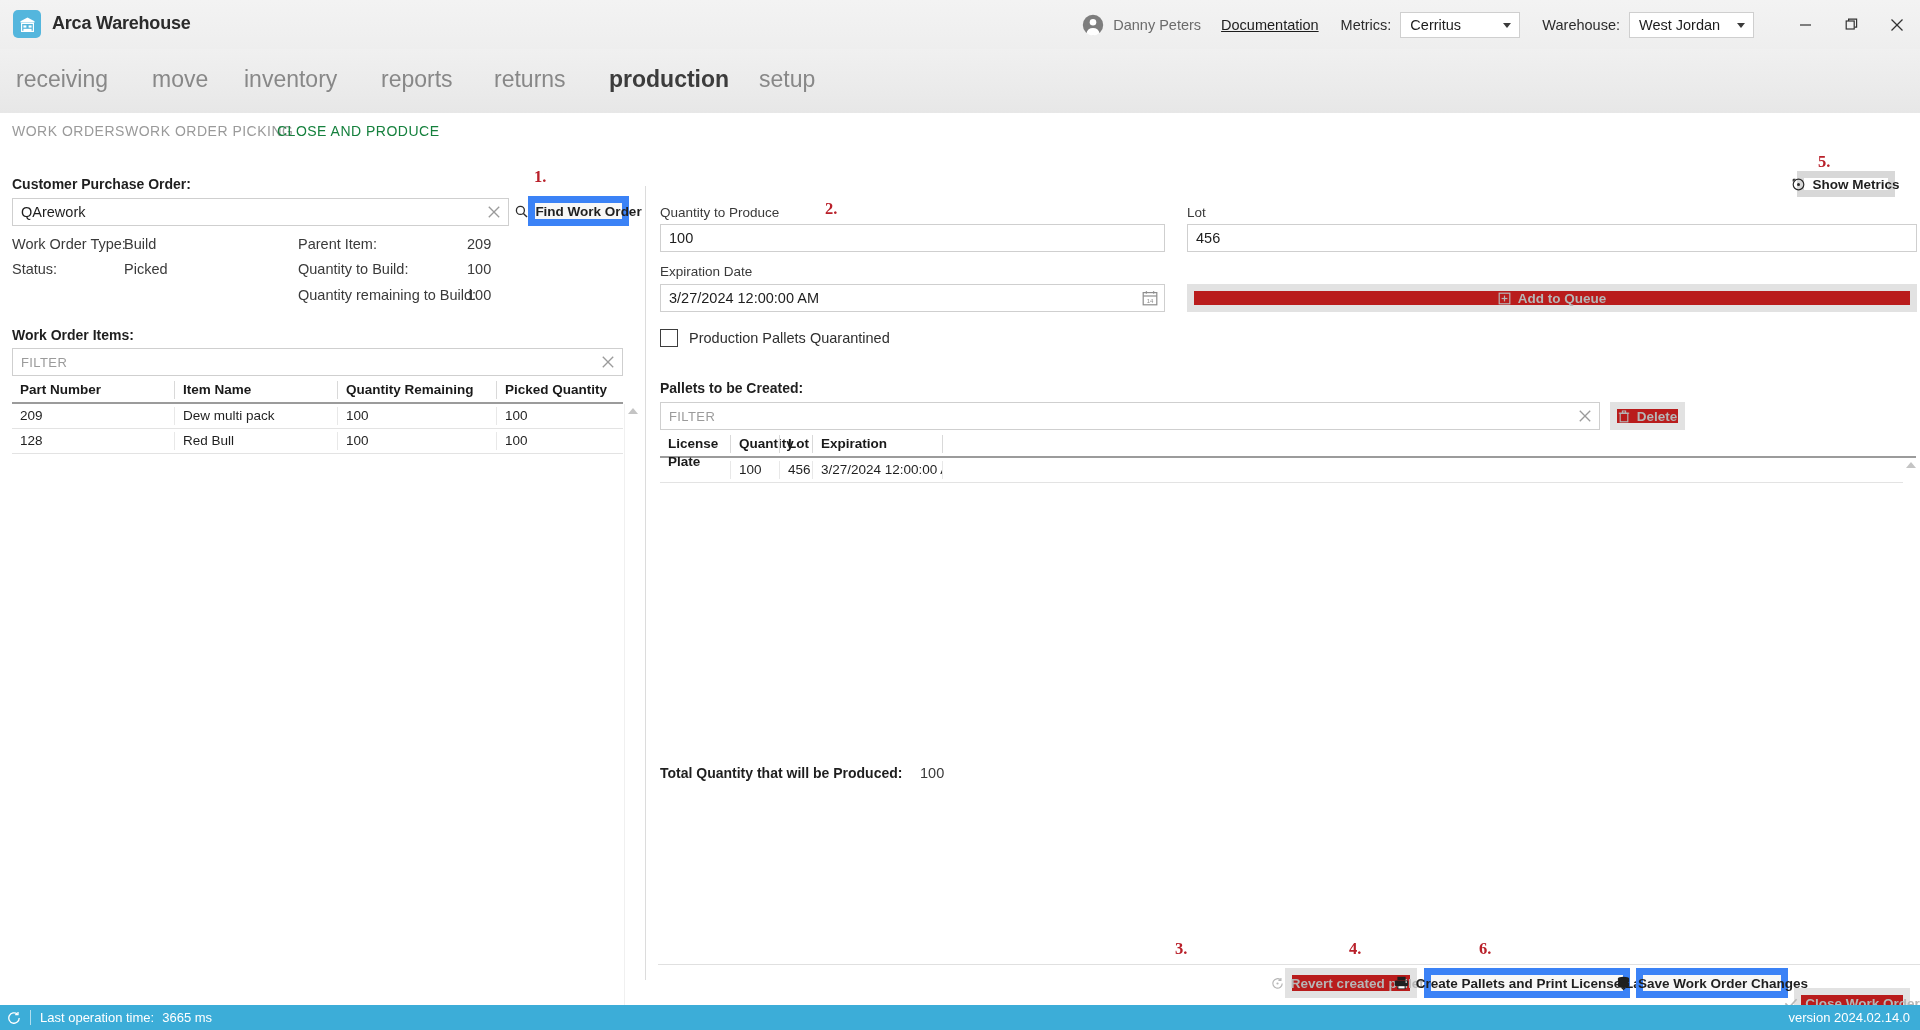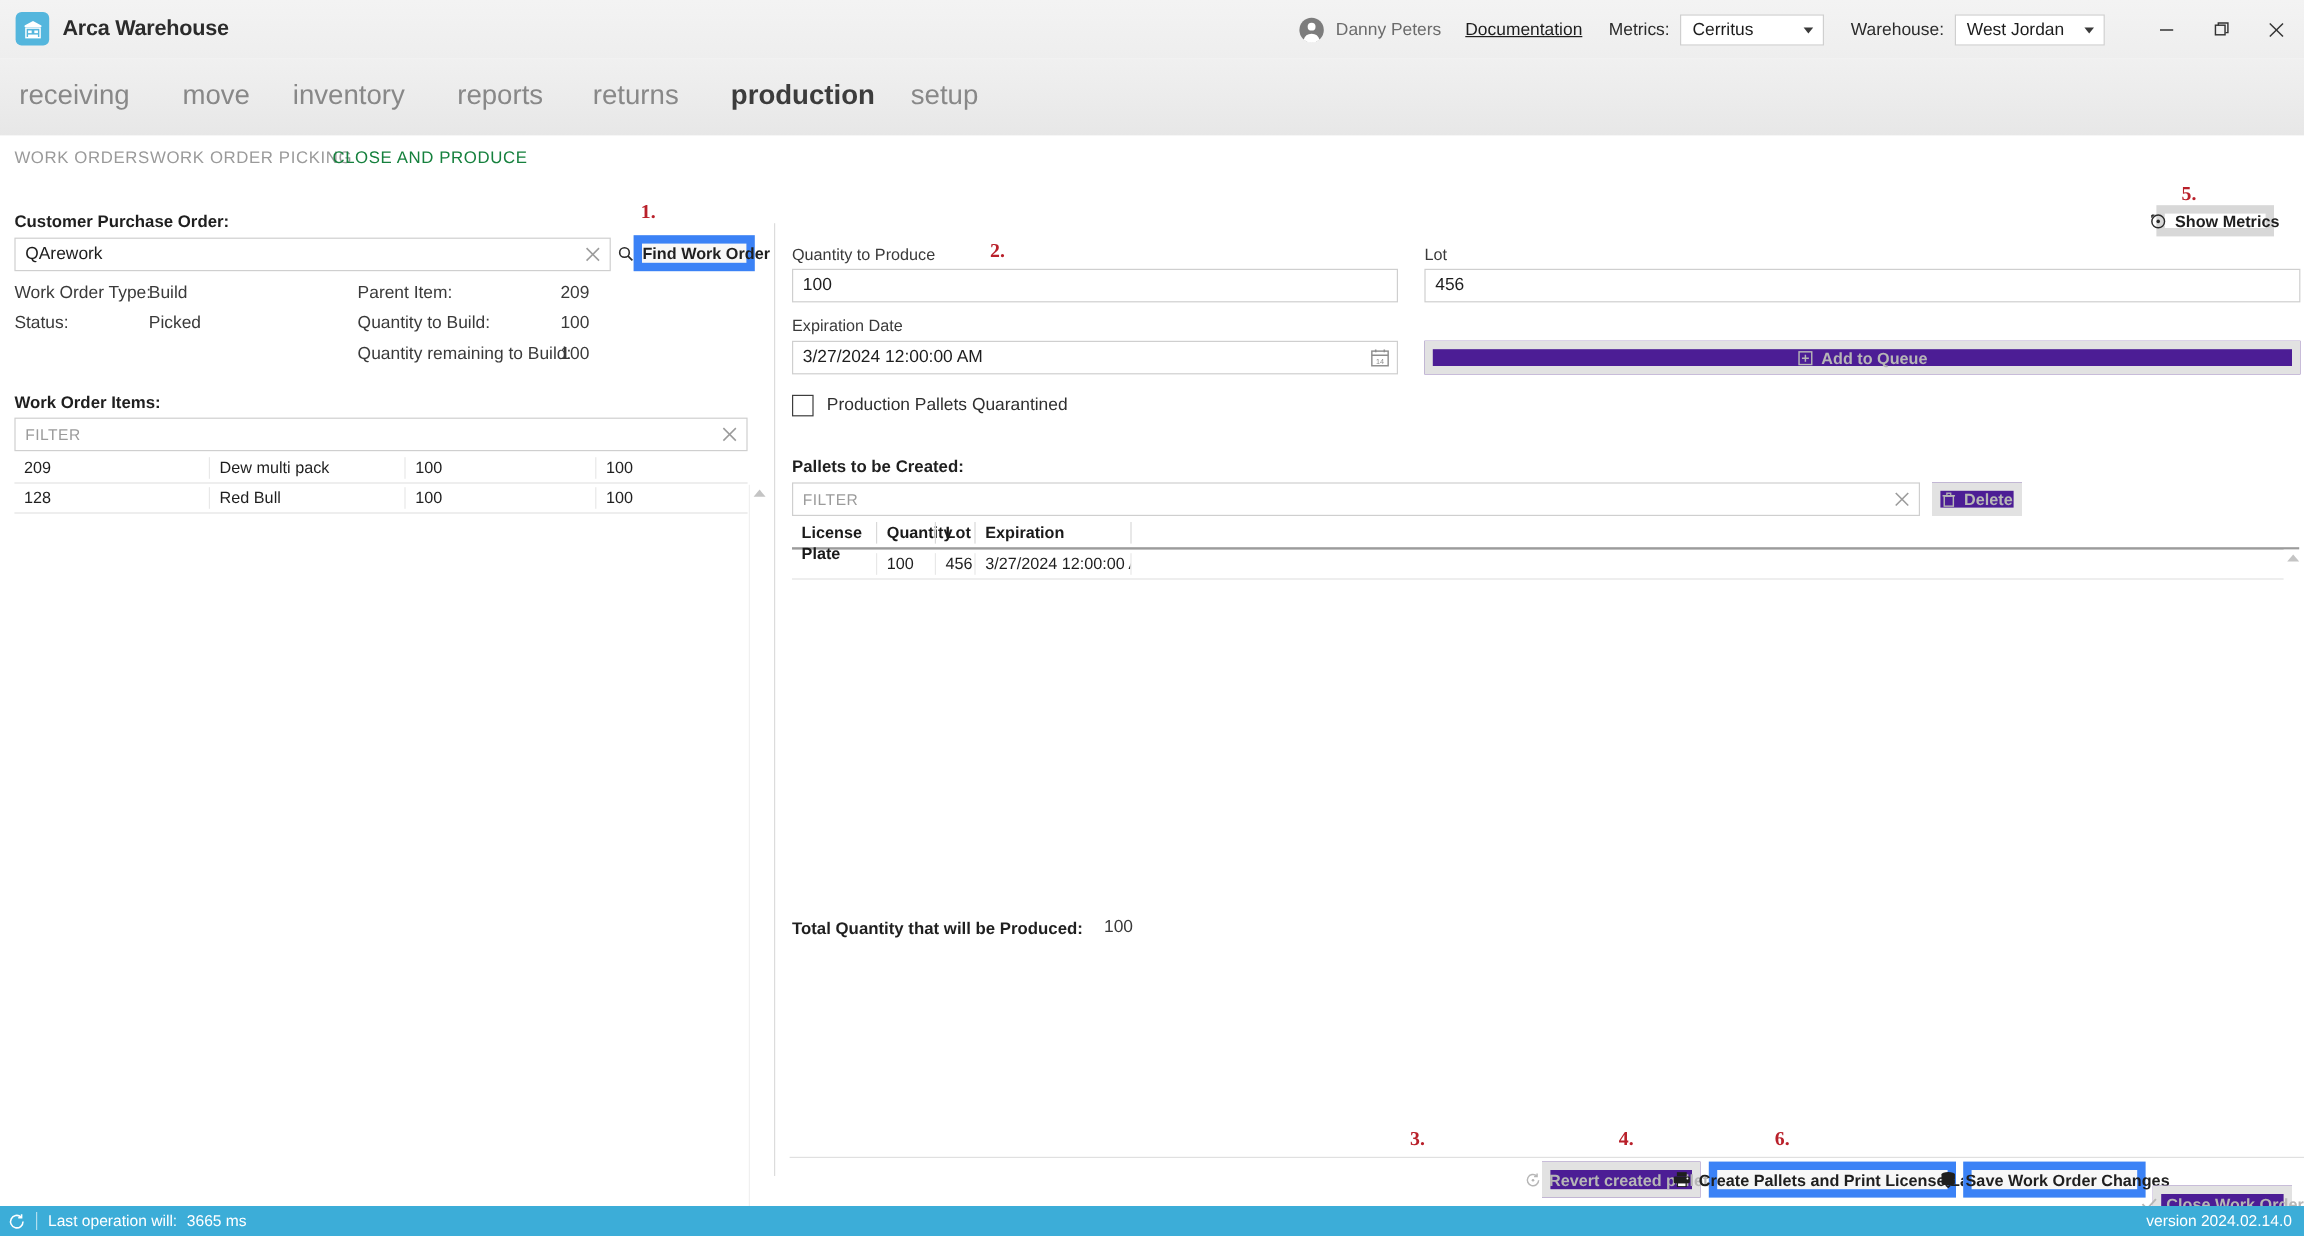--- a/index.html
+++ b/index.html
@@ -137,21 +137,21 @@
 
   .btn {
     position: absolute;
     background: #f7f7f7; border: 7px solid #3b82f6;
     display: flex; align-items: center; justify-content: center;
     gap: 7px;
     font-size: 13.5px; font-weight: bold; color: #1f1f1f;
     cursor: pointer; white-space: nowrap;
   }
   .btn.disabled {
-    color: #b6b6b6; background: #4c1d95; border-color: #e2e2e2;
+    color: #b6b6b6; background: #b91c1c; border-color: #e2e2e2;
     cursor: default;
   }
   .btn.flat { background: #ffffff; border-color: #d8d8d8; }
 
   
   .tbl { position: absolute; }
   .tbl .thead {
     display: flex; height: 26px; align-items: center;
     border-bottom: 2px solid #9b9b9b;
   }
@@ -344,20 +344,26 @@
       <span>FILTER</span>
       <span class="clear-x">
         <svg width="14" height="14" viewBox="0 0 14 14">
           <line x1="1.8" y1="1.8" x2="12.2" y2="12.2" stroke="#9b9b9b" stroke-width="1.3"></line>
           <line x1="12.2" y1="1.8" x2="1.8" y2="12.2" stroke="#9b9b9b" stroke-width="1.3"></line>
         </svg>
       </span>
     </div>
 
     <div class="tbl" style="left:12px; top:218px; width:611px;">
+      <div class="thead">
+        <div class="th" style="width:162px;">Part Number</div>
+        <div class="th" style="width:163px;">Item Name</div>
+        <div class="th" style="width:159px;">Quantity Remaining</div>
+        <div class="th" style="width:127px;">Picked Quantity</div>
+      </div>
       <div class="trow">
         <div class="td" style="width:162px;">209</div>
         <div class="td" style="width:163px;">Dew multi pack</div>
         <div class="td" style="width:159px;">100</div>
         <div class="td" style="width:127px;">100</div>
       </div>
       <div class="trow">
         <div class="td" style="width:162px;">128</div>
         <div class="td" style="width:163px;">Red Bull</div>
         <div class="td" style="width:159px;">100</div>
@@ -531,18 +537,18 @@
   </div>
 
   <div class="statusbar">
     <span class="refresh-icon">
       <svg width="14" height="14" viewBox="0 0 14 14">
         <path d="M12.2 7 a5.2 5.2 0 1 1 -1.8 -3.9" fill="none" stroke="#ffffff" stroke-width="1.3"></path>
         <path d="M11 0.9 L11 3.7 L8.2 3.7" fill="none" stroke="#ffffff" stroke-width="1.3"></path>
       </svg>
     </span>
     <span class="sep"></span>
-    <span class="st-text">Last operation will:</span>
+    <span class="st-text">Last operation time:</span>
     <span class="st-text" style="margin-left:8px;">3665 ms</span>
     <span class="version">version 2024.02.14.0</span>
   </div>
 
 </div>
 
 </body></html>

